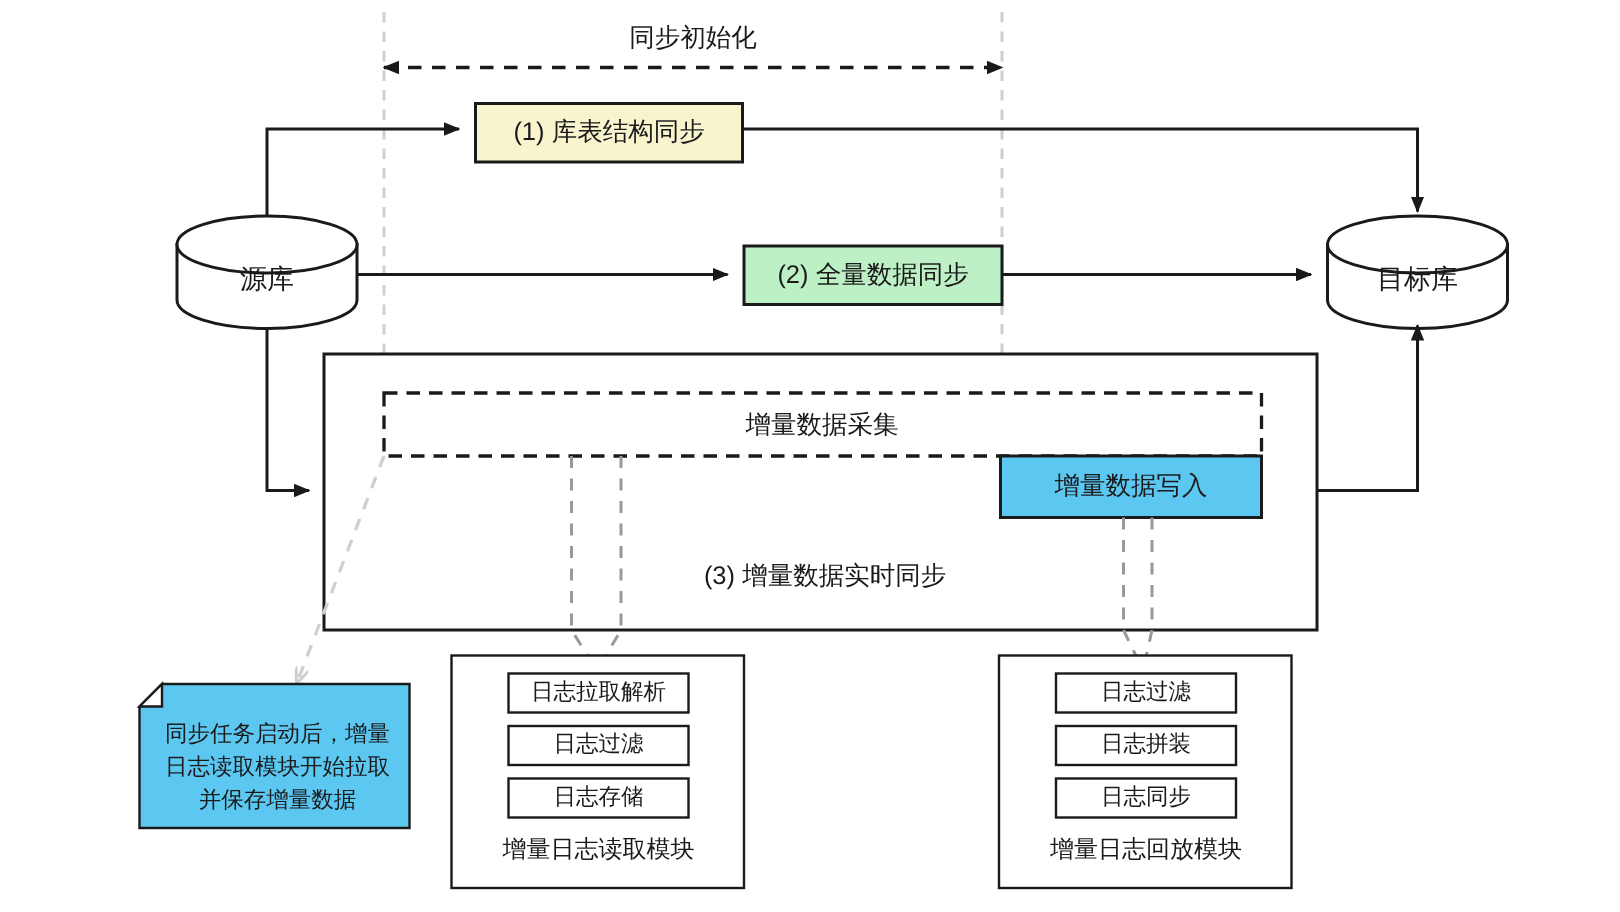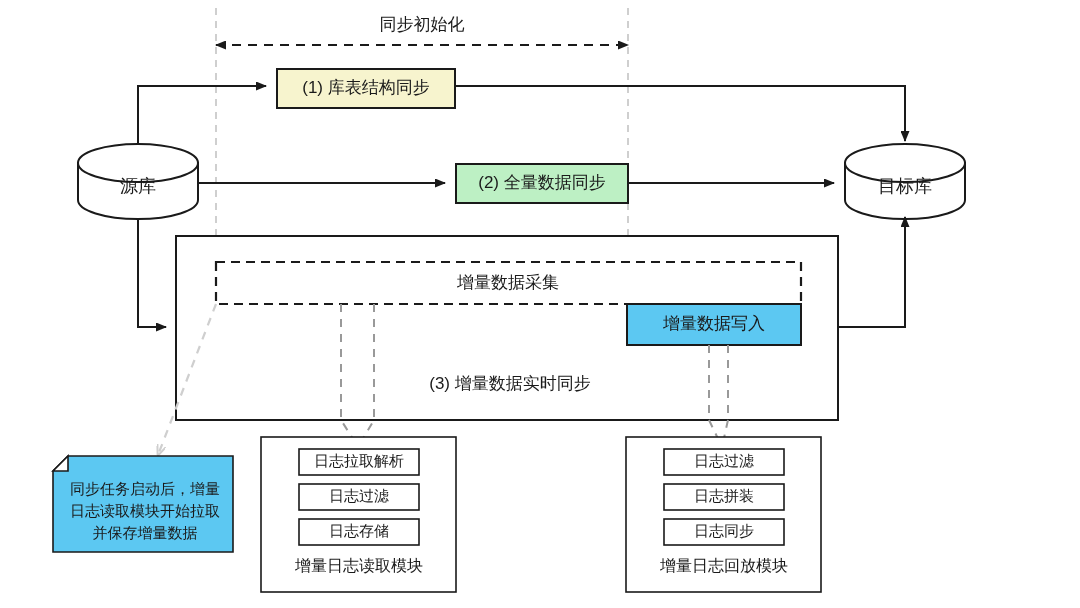--- a/index.html
+++ b/index.html
@@ -10,20 +10,21 @@
   body {
     width: 1080px;
     height: 608px;
     font-family: "Liberation Sans", "DejaVu Sans", sans-serif;
     overflow: hidden;
   }
   #diagram-root {
     position: relative;
     width: 975px;
     height: 608px;
+    padding-left: 40px;
   }
   svg#diagram {
     display: block;
     width: 1080px;
     height: 608px;
   }
   .node-text {
     font-family: "Liberation Sans", "DejaVu Sans", sans-serif;
     fill: #1a1a1a;
     text-anchor: middle;

